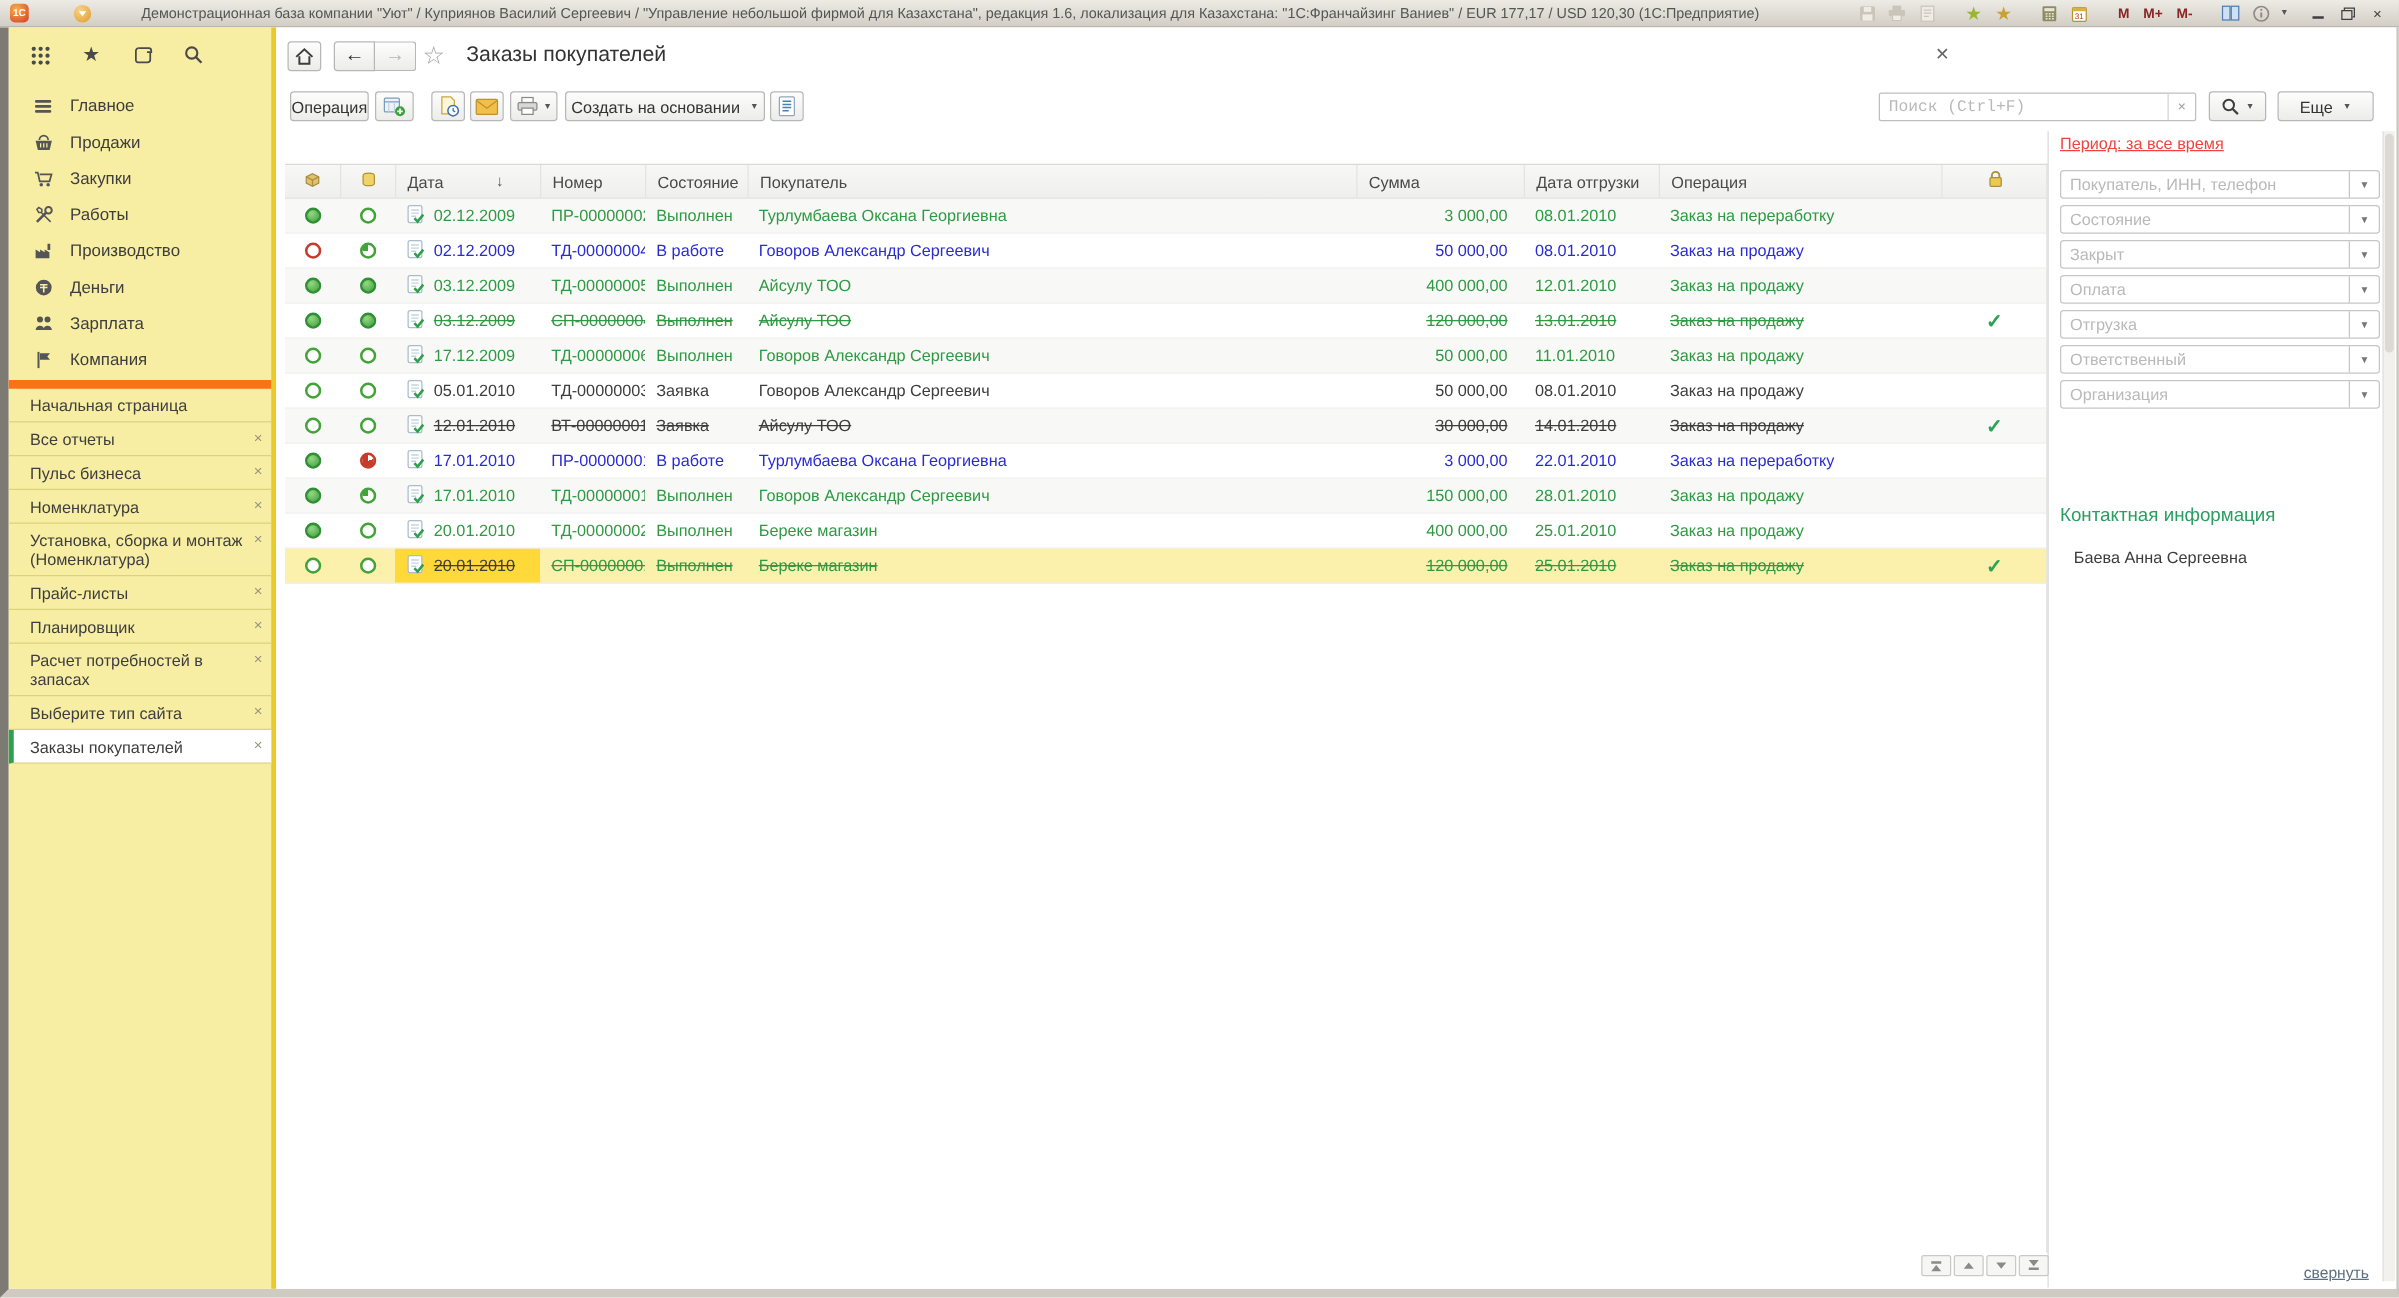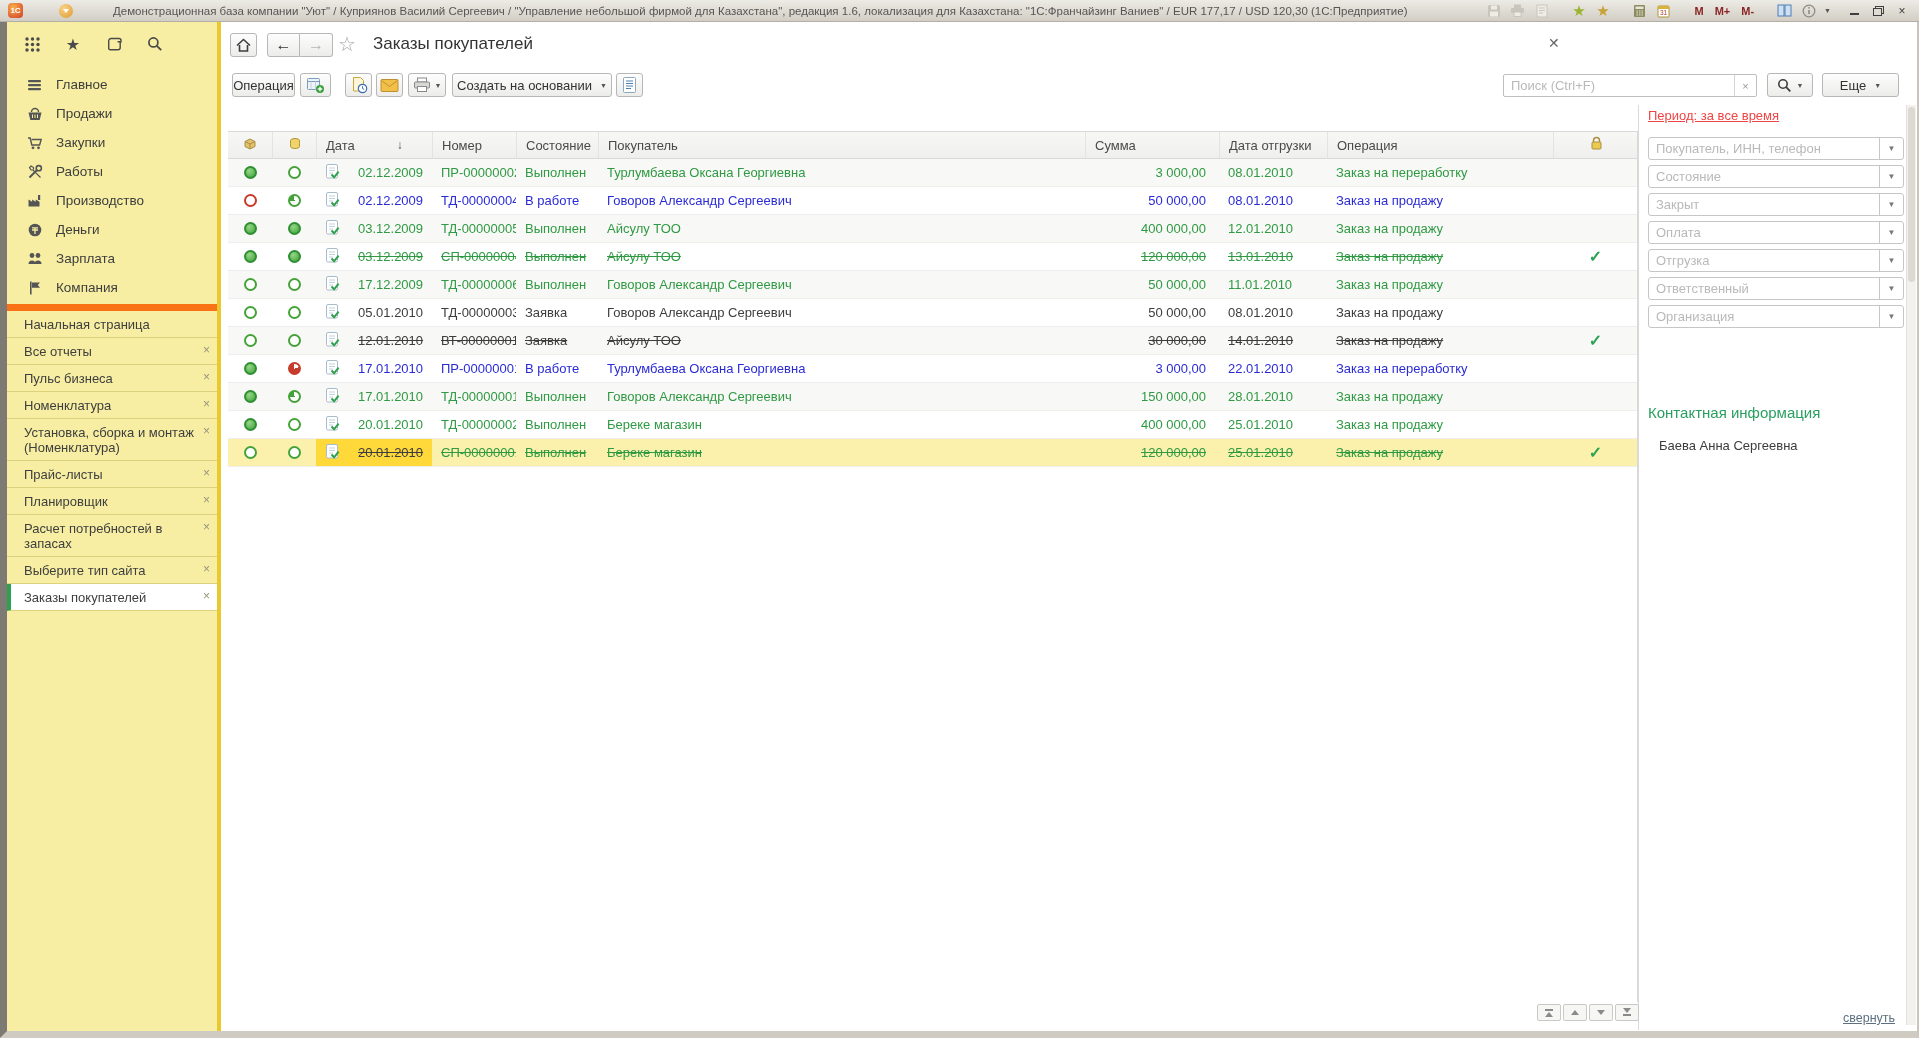--- a/index.html
+++ b/index.html
@@ -75,21 +75,21 @@
   .b-copy{left:79px;width:31px}
   .b-clock{left:124px;width:27px}
   .b-mail{left:155px;width:27px}
   .b-print{left:187px;width:38px;gap:4px}
   .b-based{left:231px;width:160px;gap:8px}
   .b-report{left:395px;width:27px}
   .caret{font-size:7px;color:#555}
   .search{position:absolute;left:1282px;top:3px;width:254px;height:23px;border:1px solid #bfbfbf;
     border-radius:2px;display:flex;background:#fff}
   .search input{flex:1;border:none;outline:none;padding:0 7px;font-size:13px;color:#a21caf;
-    font-family:Liberation Sans, sans-serif;background:transparent}
+    font-family:Liberation Mono, monospace;background:transparent}
   .search input::placeholder{color:#b9b9b9}
   .s-clear{width:22px;border-left:1px solid #d5d5d5;display:flex;align-items:center;justify-content:center;
     color:#999;font-size:11px;cursor:pointer}
   .b-find{left:1546px;width:46px;gap:5px}
   .b-more{left:1601px;width:77px;gap:8px}
 
   
   .tbl{position:absolute;left:7px;top:109px;width:1410px;height:871px;
     border-top:1px solid #d9d9d9;border-right:1px solid #d9d9d9;font-size:13px;background:#fff}
   .grid{display:grid;grid-template-columns:44px 44px 116px 84px 82px 487px 134px 108px 226px 85px}
@@ -97,21 +97,21 @@
   .th{display:flex;align-items:center;padding-left:9px;border-left:1px solid #e3e3e1;overflow:hidden}
   .th.ico{justify-content:center;padding:0}
   .th:first-child{border-left:none}
   .sort{margin-left:42px;color:#555;font-size:12px}
   .trow{height:28px;border-bottom:1px solid #eeeeec;cursor:pointer;background:#fff}
   .trow.odd{background:#f8f8f6}
   .trow.sel{background:var(--row-selection)}
   .tc{display:flex;align-items:center;padding-left:9px;white-space:nowrap;overflow:hidden}
   .tc.ico{justify-content:center;padding:0}
   .tc.num{justify-content:flex-end;padding-right:13px}
-  .tc.date{gap:17px;padding-left:8px}
+  .tc.date{gap:6px;padding-left:8px}
   .active-cell{background:var(--active-cell)}
   .active-cell .txt{color:#3d3d3d !important}
   .struck{text-decoration:line-through}
   .t-green{color:var(--green)} .t-blue{color:var(--blue)} .t-black{color:var(--black)}
   .st{width:13px;height:13px;border-radius:50%;border:2px solid #999;display:block}
   .green-filled{border-color:#2f8f35;background:radial-gradient(circle at 35% 30%,#8ed27f 10%,#3fa23a)}
   .green-outline{border-color:#43a338;background:#fff}
   .red-outline{border-color:#c63b2b;background:#fff}
   .green-clock{border-color:#43a338;background:conic-gradient(from 270deg,#43a338 0 25%,#fff 25% 100%)}
   .red-clock{border-color:#c63b2b;background:conic-gradient(#fff 0 20%,#c63b2b 20% 100%)}

